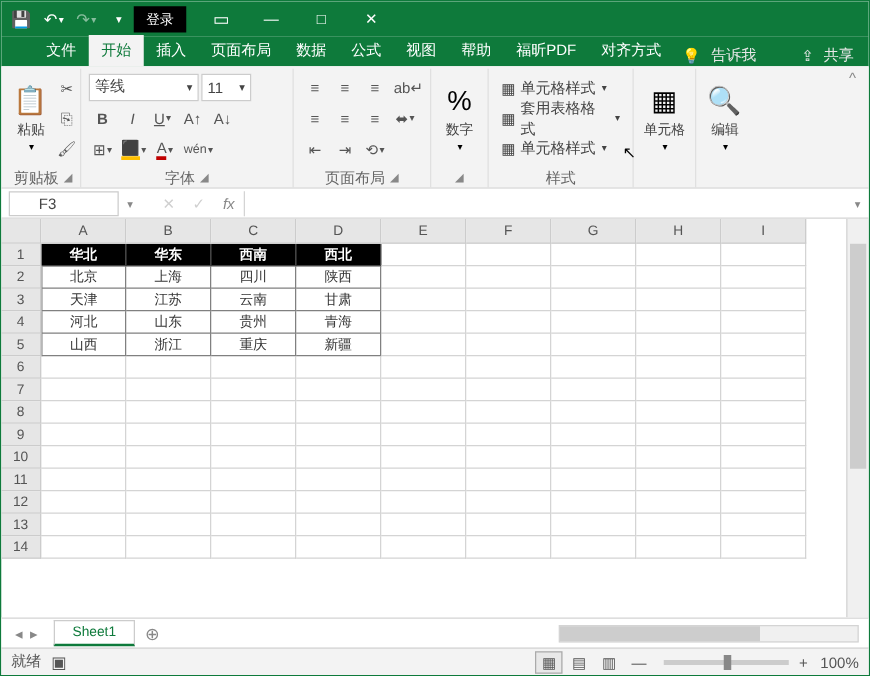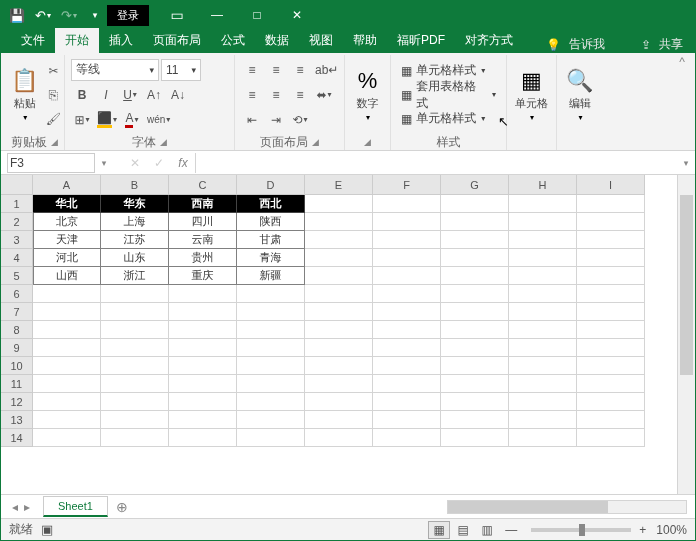--- a/index.html
+++ b/index.html
@@ -5,21 +5,21 @@
 *{box-sizing:border-box;margin:0;padding:0;font-family:"Microsoft YaHei",sans-serif;font-size:12px;user-select:none}
 body{width:696px;height:541px;background:#fff;overflow:hidden;display:flex;flex-direction:column;border:1px solid #0e7a3b}
 .titlebar{height:28px;background:#0e7a3b;display:flex;align-items:center;color:#fff;padding:0 4px}
 .qat{display:flex;gap:2px;align-items:center}
 .qat-btn{width:24px;height:24px;display:flex;align-items:center;justify-content:center;color:#fff;font-size:13px}
 .dd{font-size:8px;margin-left:1px}
 .title{flex:1;text-align:center;color:#e8e8e8;font-size:12px}
 .winbtns{display:flex;align-items:center;gap:0}
 .login-btn{background:#000000;padding:3px 10px;margin-right:8px;font-size:11px}
 .winbtn{width:40px;height:28px;display:flex;align-items:center;justify-content:center;color:#fff}
-.tabs{height:24px;background:#0e7a3b;display:flex;align-items:flex-end;padding-left:10px;color:#fff}
+.tabs{height:24px;background:#0e7a3b;display:flex;align-items:flex-end;padding-left:26px;color:#fff}
 .tab{padding:4px 10px;font-size:12px;cursor:pointer}
 .tab.active{background:#f3f3f3;color:#0e7a3b}
 .tab-right{margin-left:auto;display:flex;align-items:center;gap:8px;padding-right:12px;color:#e8e8e8}
 .ribbon{height:98px;background:#f3f3f3;border-bottom:1px solid #d4d4d4;display:flex;padding:2px 4px 0}
 .rgroup{display:flex;flex-direction:column;border-right:1px solid #e0e0e0;padding:0 6px}
 .rgroup-body{flex:1;display:flex;align-items:center;gap:4px}
 .rgroup-label{height:16px;text-align:center;color:#666;font-size:11px;display:flex;align-items:center;justify-content:center;gap:4px}
 .dlaunch{font-size:9px;color:#888}
 .bigbtn{display:flex;flex-direction:column;align-items:center;justify-content:center;width:42px;height:72px;gap:2px}
 .bigbtn .ico{font-size:22px}
@@ -27,21 +27,21 @@
 .vcol{display:flex;flex-direction:column;gap:2px}
 .hrow{display:flex;align-items:center;gap:2px}
 .sbtn{min-width:22px;height:22px;display:flex;align-items:center;justify-content:center;color:#555;padding:0 2px}
 .combo{height:22px;border:1px solid #ccc;background:#fff;display:flex;align-items:center;padding:0 4px;font-size:11px;color:#444}
 .combo.fn{width:88px}
 .combo.sz{width:40px}
 .styles-col{display:flex;flex-direction:column;gap:2px}
 .styles-col .srow{display:flex;align-items:center;gap:4px;font-size:11px;color:#444;height:22px;padding:0 4px}
 .cursor-img{position:absolute;top:114px;left:498px;font-size:13px;color:#000;z-index:10;pointer-events:none}
 .namebox-row{height:24px;background:#fff;border-bottom:1px solid #d4d4d4;display:flex;align-items:center}
-.namebox{width:88px;height:20px;border:1px solid #ccc;margin-left:6px;padding:0 2px;display:flex;align-items:center;font-size:11px;color:#444}
+.namebox{width:88px;height:20px;border:1px solid #ccc;margin-left:6px;padding:0 23px;display:flex;align-items:center;font-size:11px;color:#444}
 .nb-dd{width:18px;text-align:center;color:#888;font-size:9px}
 .fx-btn{width:24px;height:20px;display:flex;align-items:center;justify-content:center;color:#888}
 .fbar{flex:1;height:20px;border-left:1px solid #d4d4d4;padding:0 6px}
 .sheet-area{flex:1;position:relative;display:flex;overflow:hidden}
 .corner{width:32px;height:20px;background:#e6e6e6;border-right:1px solid #ccc;border-bottom:1px solid #ccc;position:absolute;top:0;left:0;z-index:2}
 .colhdrs{position:absolute;top:0;left:32px;right:18px;height:20px;display:flex;z-index:2}
 .colhdr{background:#e6e6e6;border-right:1px solid #ccc;border-bottom:1px solid #ccc;display:flex;align-items:center;justify-content:center;color:#555;font-size:11px}
 .rowhdrs{position:absolute;top:20px;left:0;width:32px;z-index:2}
 .rowhdr{height:18px;background:#e6e6e6;border-right:1px solid #ccc;border-bottom:1px solid #ccc;display:flex;align-items:center;justify-content:center;color:#555;font-size:11px}
 .cells{position:absolute;top:20px;left:32px;right:18px;bottom:0}
@@ -83,22 +83,22 @@
     <div class="winbtn">□</div>
     <div class="winbtn">✕</div>
   </div>
 </div>
 
 <div class="tabs">
   <div class="tab">文件</div>
   <div class="tab active">开始</div>
   <div class="tab">插入</div>
   <div class="tab">页面布局</div>
+  <div class="tab">数据</div>
   <div class="tab">公式</div>
-  <div class="tab">数据</div>
   <div class="tab">视图</div>
   <div class="tab">帮助</div>
   <div class="tab">福昕PDF</div>
   <div class="tab">对齐方式</div>
   <div class="tab-right">
     <span>💡</span>
     <span>告诉我</span>
     <span style="width:20px"></span>
     <span>⇪</span>
     <span>共享</span>

